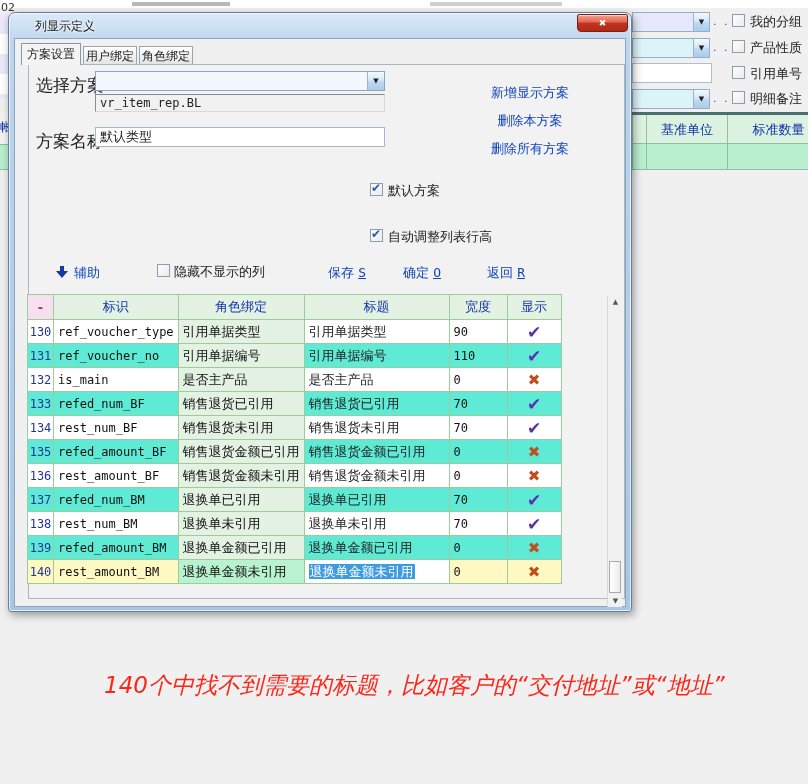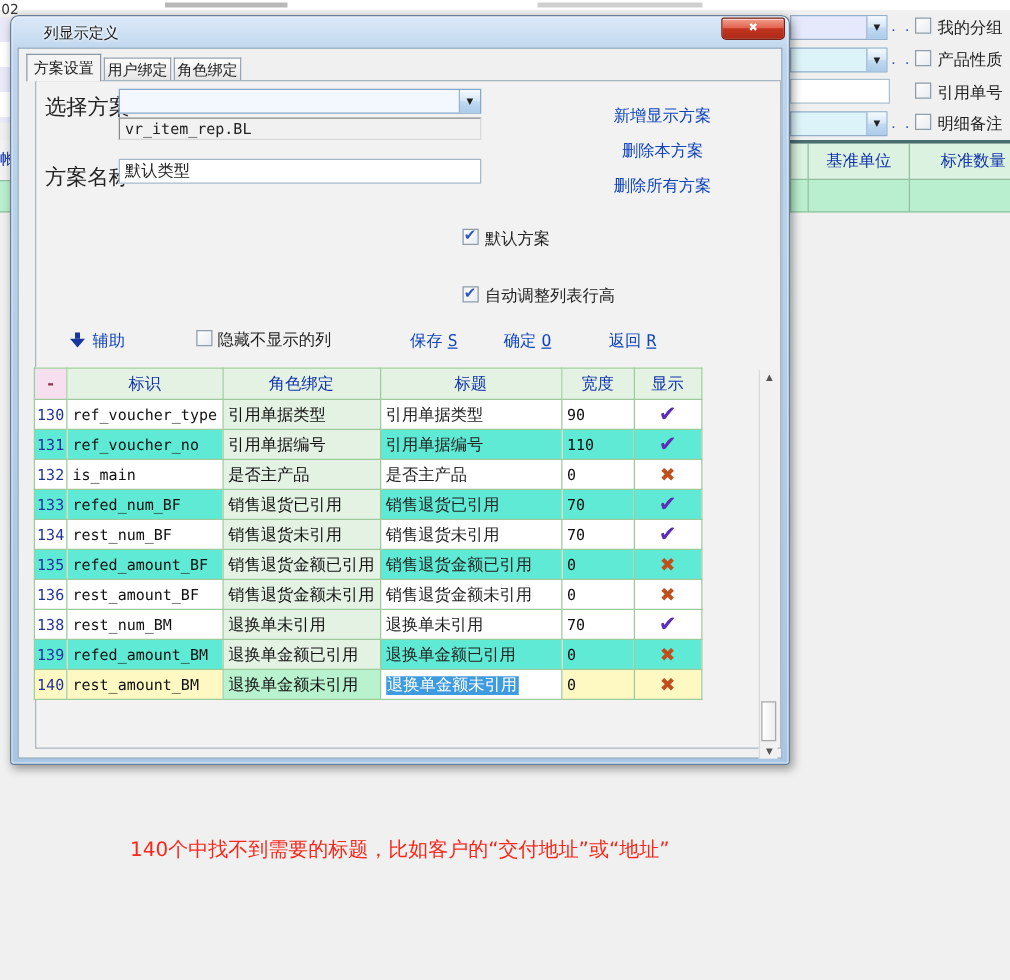--- a/index.html
+++ b/index.html
@@ -115,21 +115,21 @@
 
   
   .vscroll { left:598px; top:283px; width:15px; height:311px; background:#f1f1f1;
     border-left:1px solid #d9d9d9; z-index:4; }
   .vs-arrow { position:absolute; left:0; width:15px; height:12px; text-align:center;
     font-size:7px; color:#555; line-height:12px; cursor:pointer; }
   .vs-thumb { position:absolute; left:1px; bottom:14px; width:12px; height:32px;
     background:linear-gradient(90deg,#ffffff,#ececec); border:1px solid #a9a9a9; cursor:grab; }
 
   
-  .annotation { left:104px; top:670px; width:660px; font-size:16px; color:#fb2619; }
+  .annotation { left:104px; top:670px; width:660px; font-size:23px; color:#fb2619;font-style:italic; }
 </style>
 </head>
 <body>
 
 <div class="abs bg-topstrip">
   <div class="abs bg-topblock1"></div>
   <div class="abs bg-topblock2"></div>
 </div>
 <div class="abs bg-02">02</div>
 <div class="abs bg-leftstripes"></div>
@@ -290,20 +290,28 @@
           <td class="c-show"><span class="cross-glyph">✖</span></td>
         </tr>
         <tr>
           <td class="c-num">136</td>
           <td class="c-id">rest_amount_BF</td>
           <td class="c-def">销售退货金额未引用</td>
           <td class="c-title">销售退货金额未引用</td>
           <td class="c-w">0</td>
           <td class="c-show"><span class="cross-glyph">✖</span></td>
         </tr>
+        <tr class="alt">
+          <td class="c-num">137</td>
+          <td class="c-id">refed_num_BM</td>
+          <td class="c-def">退换单已引用</td>
+          <td class="c-title">退换单已引用</td>
+          <td class="c-w">70</td>
+          <td class="c-show"><span class="check-glyph">✔</span></td>
+        </tr>
         <tr>
           <td class="c-num">138</td>
           <td class="c-id">rest_num_BM</td>
           <td class="c-def">退换单未引用</td>
           <td class="c-title">退换单未引用</td>
           <td class="c-w">70</td>
           <td class="c-show"><span class="check-glyph">✔</span></td>
         </tr>
         <tr class="alt">
           <td class="c-num">139</td>

